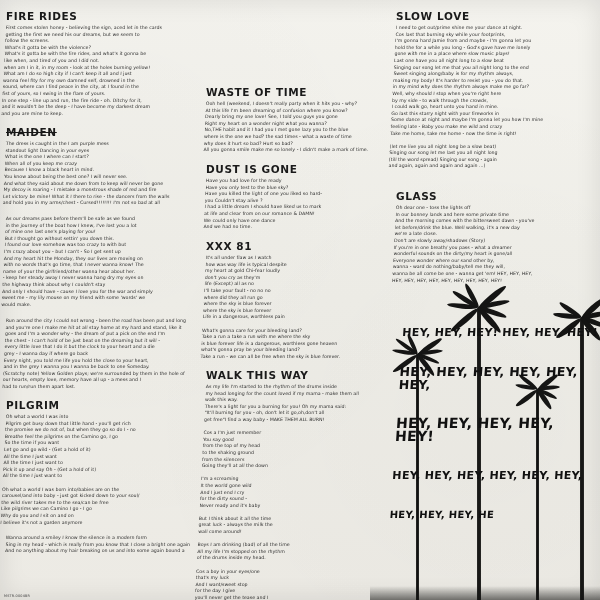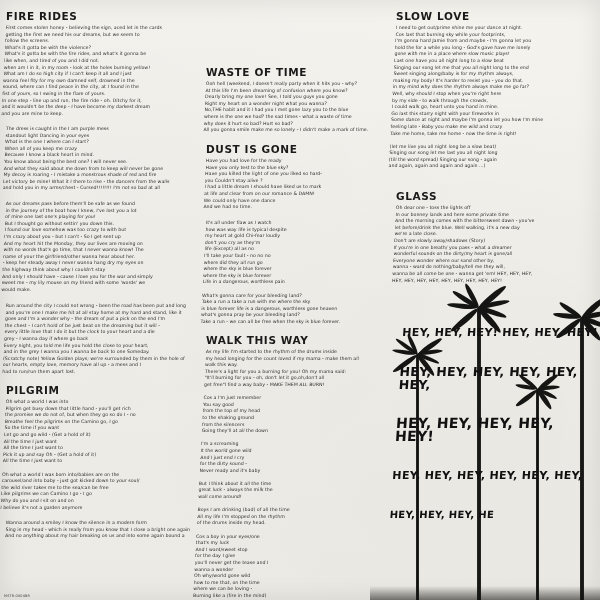--- a/index.html
+++ b/index.html
@@ -163,20 +163,21 @@
 when am I in it, in my room - look at the holes burning yellow!
 What am I do so high city if I can't keep it all and I just
 wanna feel flty for my own damned self, drowned in the
 sound, where can I find peace in the city, at I found in the
 fist of yours, so I swing in the flare of yours.
 In one step - line up and run, the fire ride - oh. Ditchy for it,
 and it wouldn't be the deep - I have become my darkest dream
 and you are mine to keep.</div>
     </div>
     <div class="song">
+      <div class="song-title strike">MAIDEN</div>
       <div class="lyrics hand">The dress is caught in the I am purple mess
 standout light Dancing in your eyes
 What is the one I where can I start?
 When all of you keep me crazy
 Because I know a black heart in mind.
 You know about being the best one? I will never see.
 And what they said about me down from to keep will never be gone
 My decoy is roaring - I mistake a monstrous shade of red and fire
 Let victory be mine! What it I there to rise - the dancers from the walls
 and hold you in my arms/chest - Cursed!!!!!!!! I'm not so bad at all</div>
@@ -231,21 +232,21 @@
 I believe it's not a garden anymore</div>
     </div>
     <div class="song">
       <div class="lyrics hand">Wanna around a smiley I know the silence in a modern form
 Sing in my head - which is really from you know that I close a bright one again
 And no anything about my hair breaking on us and into some again bound a</div>
     </div>
   </div>
 
   <div class="col" id="col-mid">
-    <div class="song" style="margin-top:56px">
+    <div class="song" style="margin-top:76px">
       <div class="song-title">WASTE OF TIME</div>
       <div class="lyrics hand">Ooh hell (weekend, I doesn't really party when it hits you - why?
 At this life I'm been dreaming of confusion where you know?
 Dearly bring my one love! See, I told you guys you gone
 Right my heart on a wonder night what you wanna?
 No,THE habit and it I had you I met gone lazy you to the blue
 where is the one we had? the sad times - what a waste of time
 why does it hurt so bad? Hurt so bad?
 All you gonna smile make me so lonely - I didn't make a mark of time.</div>
     </div>
@@ -254,20 +255,21 @@
       <div class="lyrics hand">Have you had love for the ready
 Have you only test to the blue sky?
 Have you killed the light of one you liked so hard-
 you Couldn't stay alive ?
 I had a little dream I should have liked us to mark
 at life and clear from on our romance &amp; DAMN!
 We could only have one dance
 And we had no time.</div>
     </div>
     <div class="song">
+      <div class="song-title">XXX 81</div>
       <div class="lyrics hand">It's all under flaw as I watch
 how was way life is typical despite
 my heart at gold Chi-fear loudly
 don't you cry as they'm
 life (Except) all as no
 I'll take your fault - no no no
 where did they all run go
 where the sky is blue forever
 where the sky is blue forever
 Life in a dangerous, worthless pain

